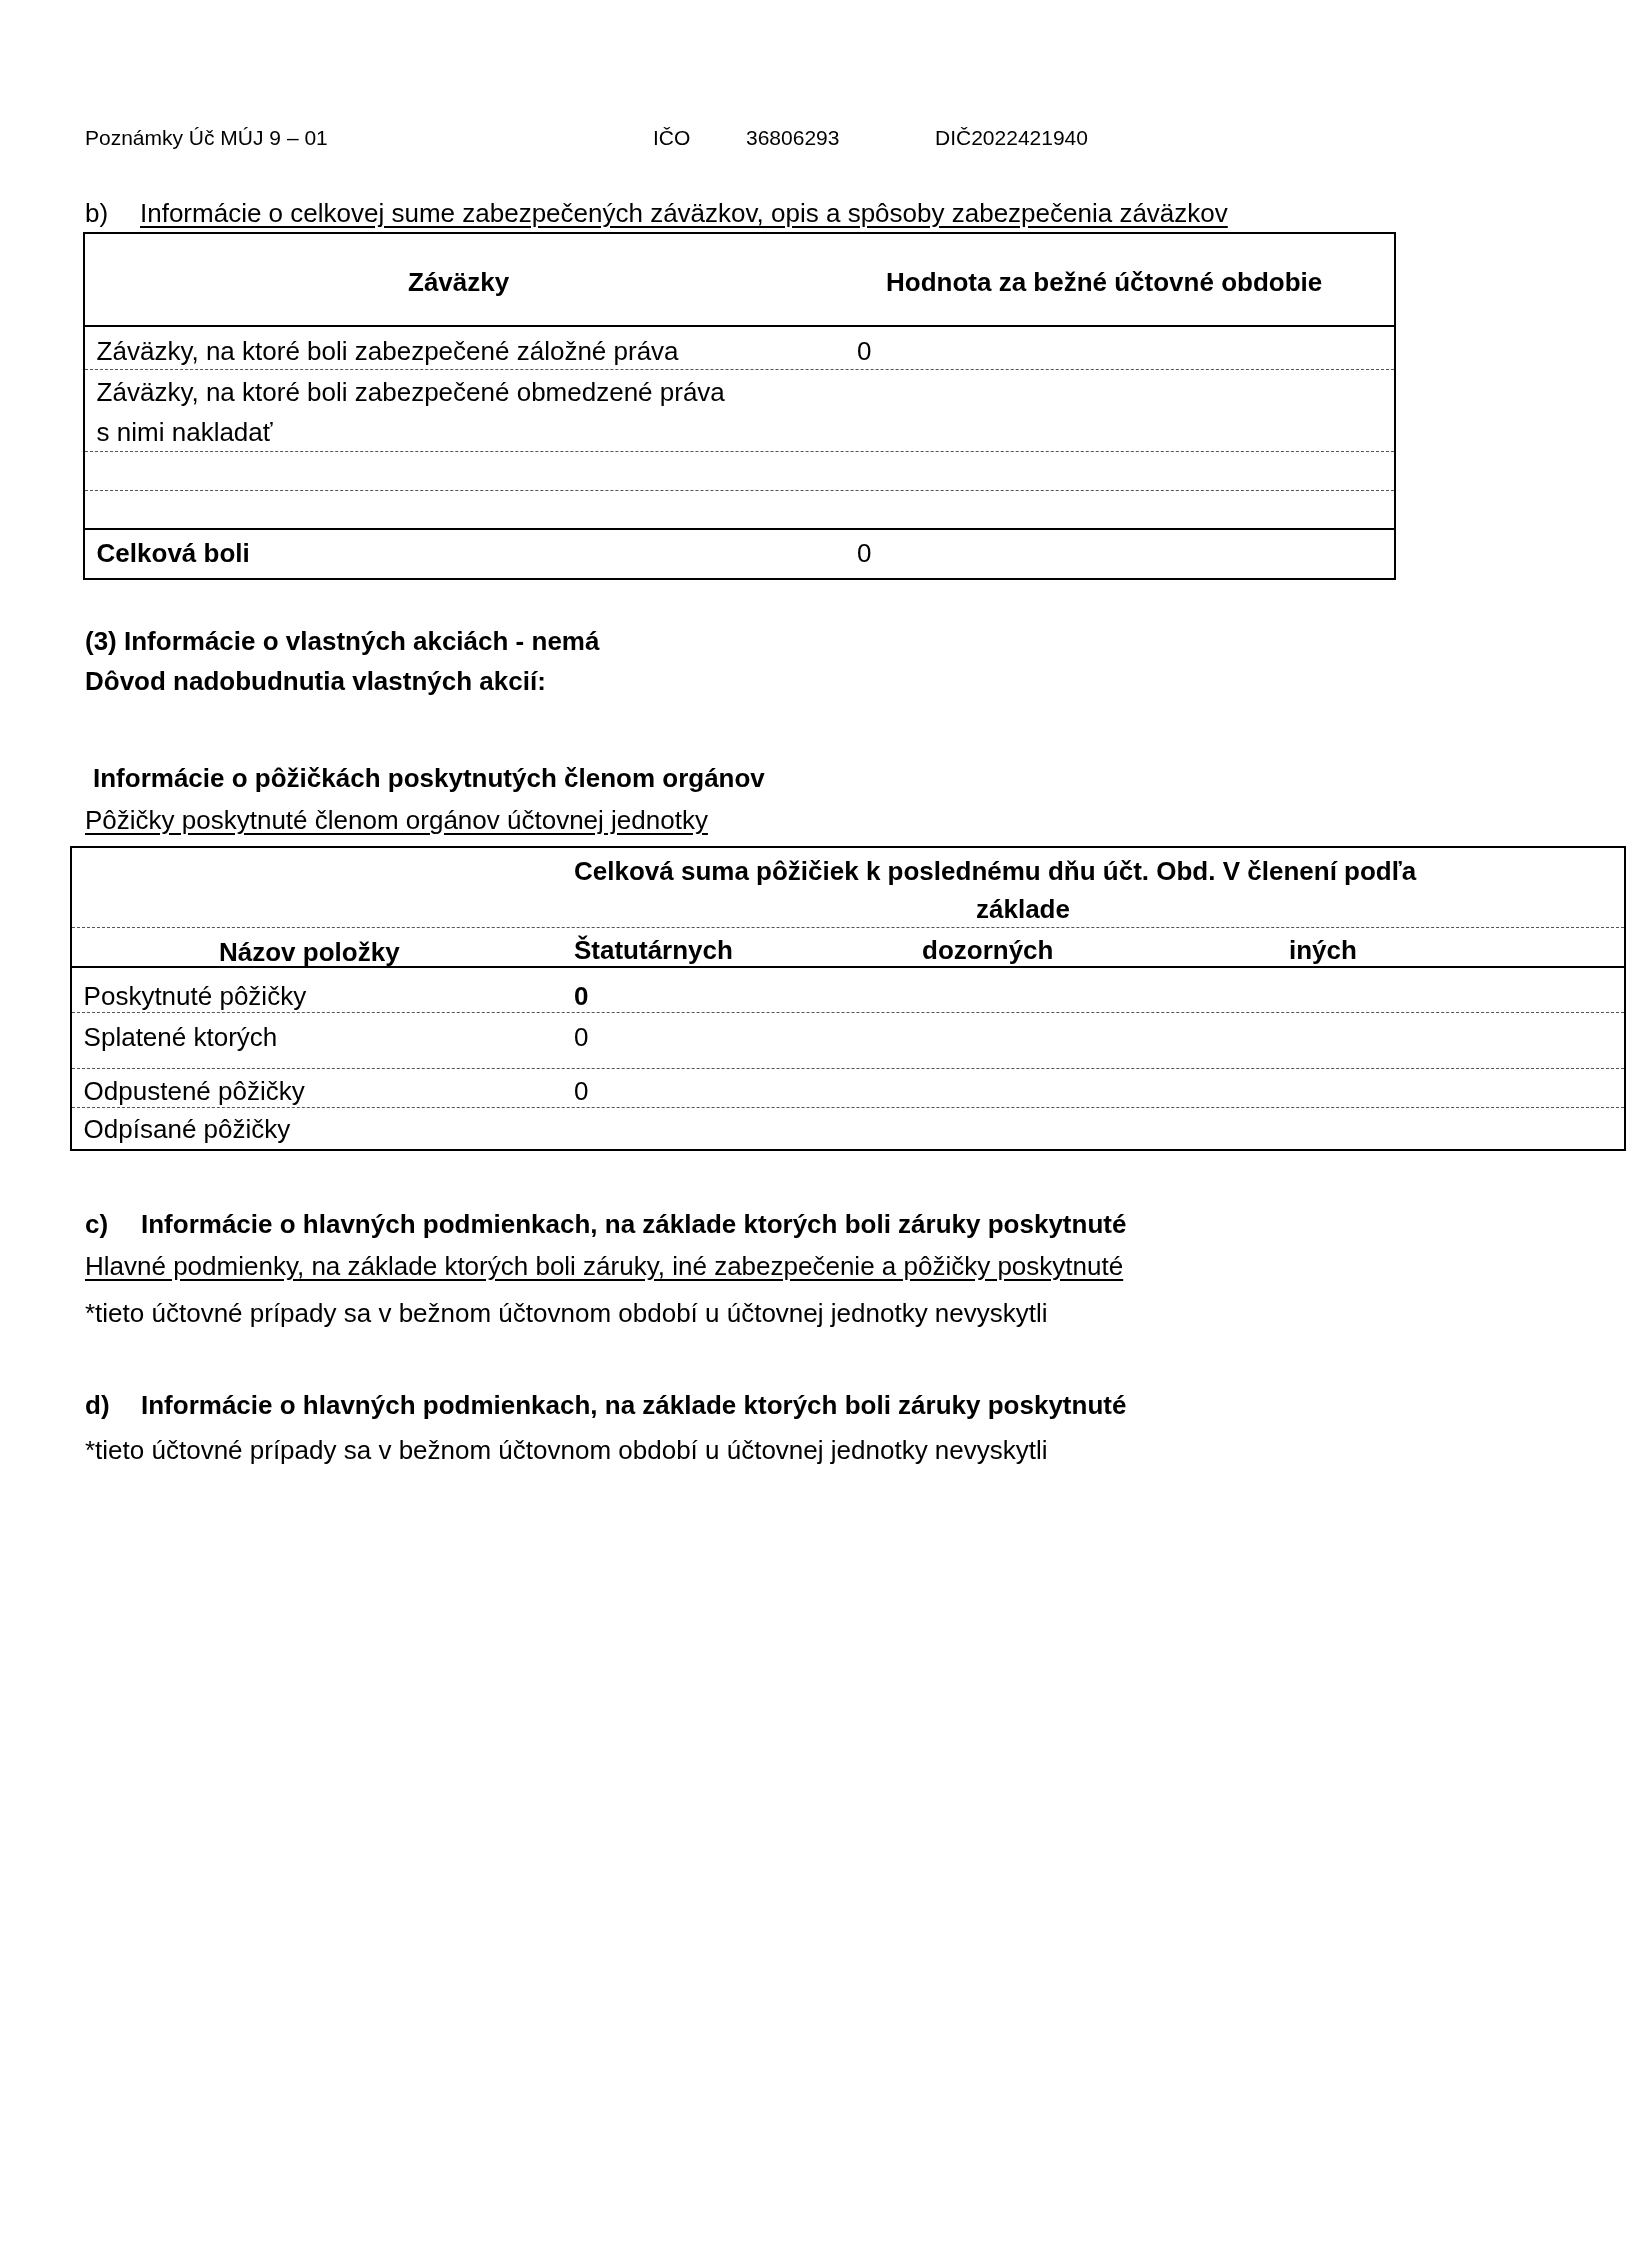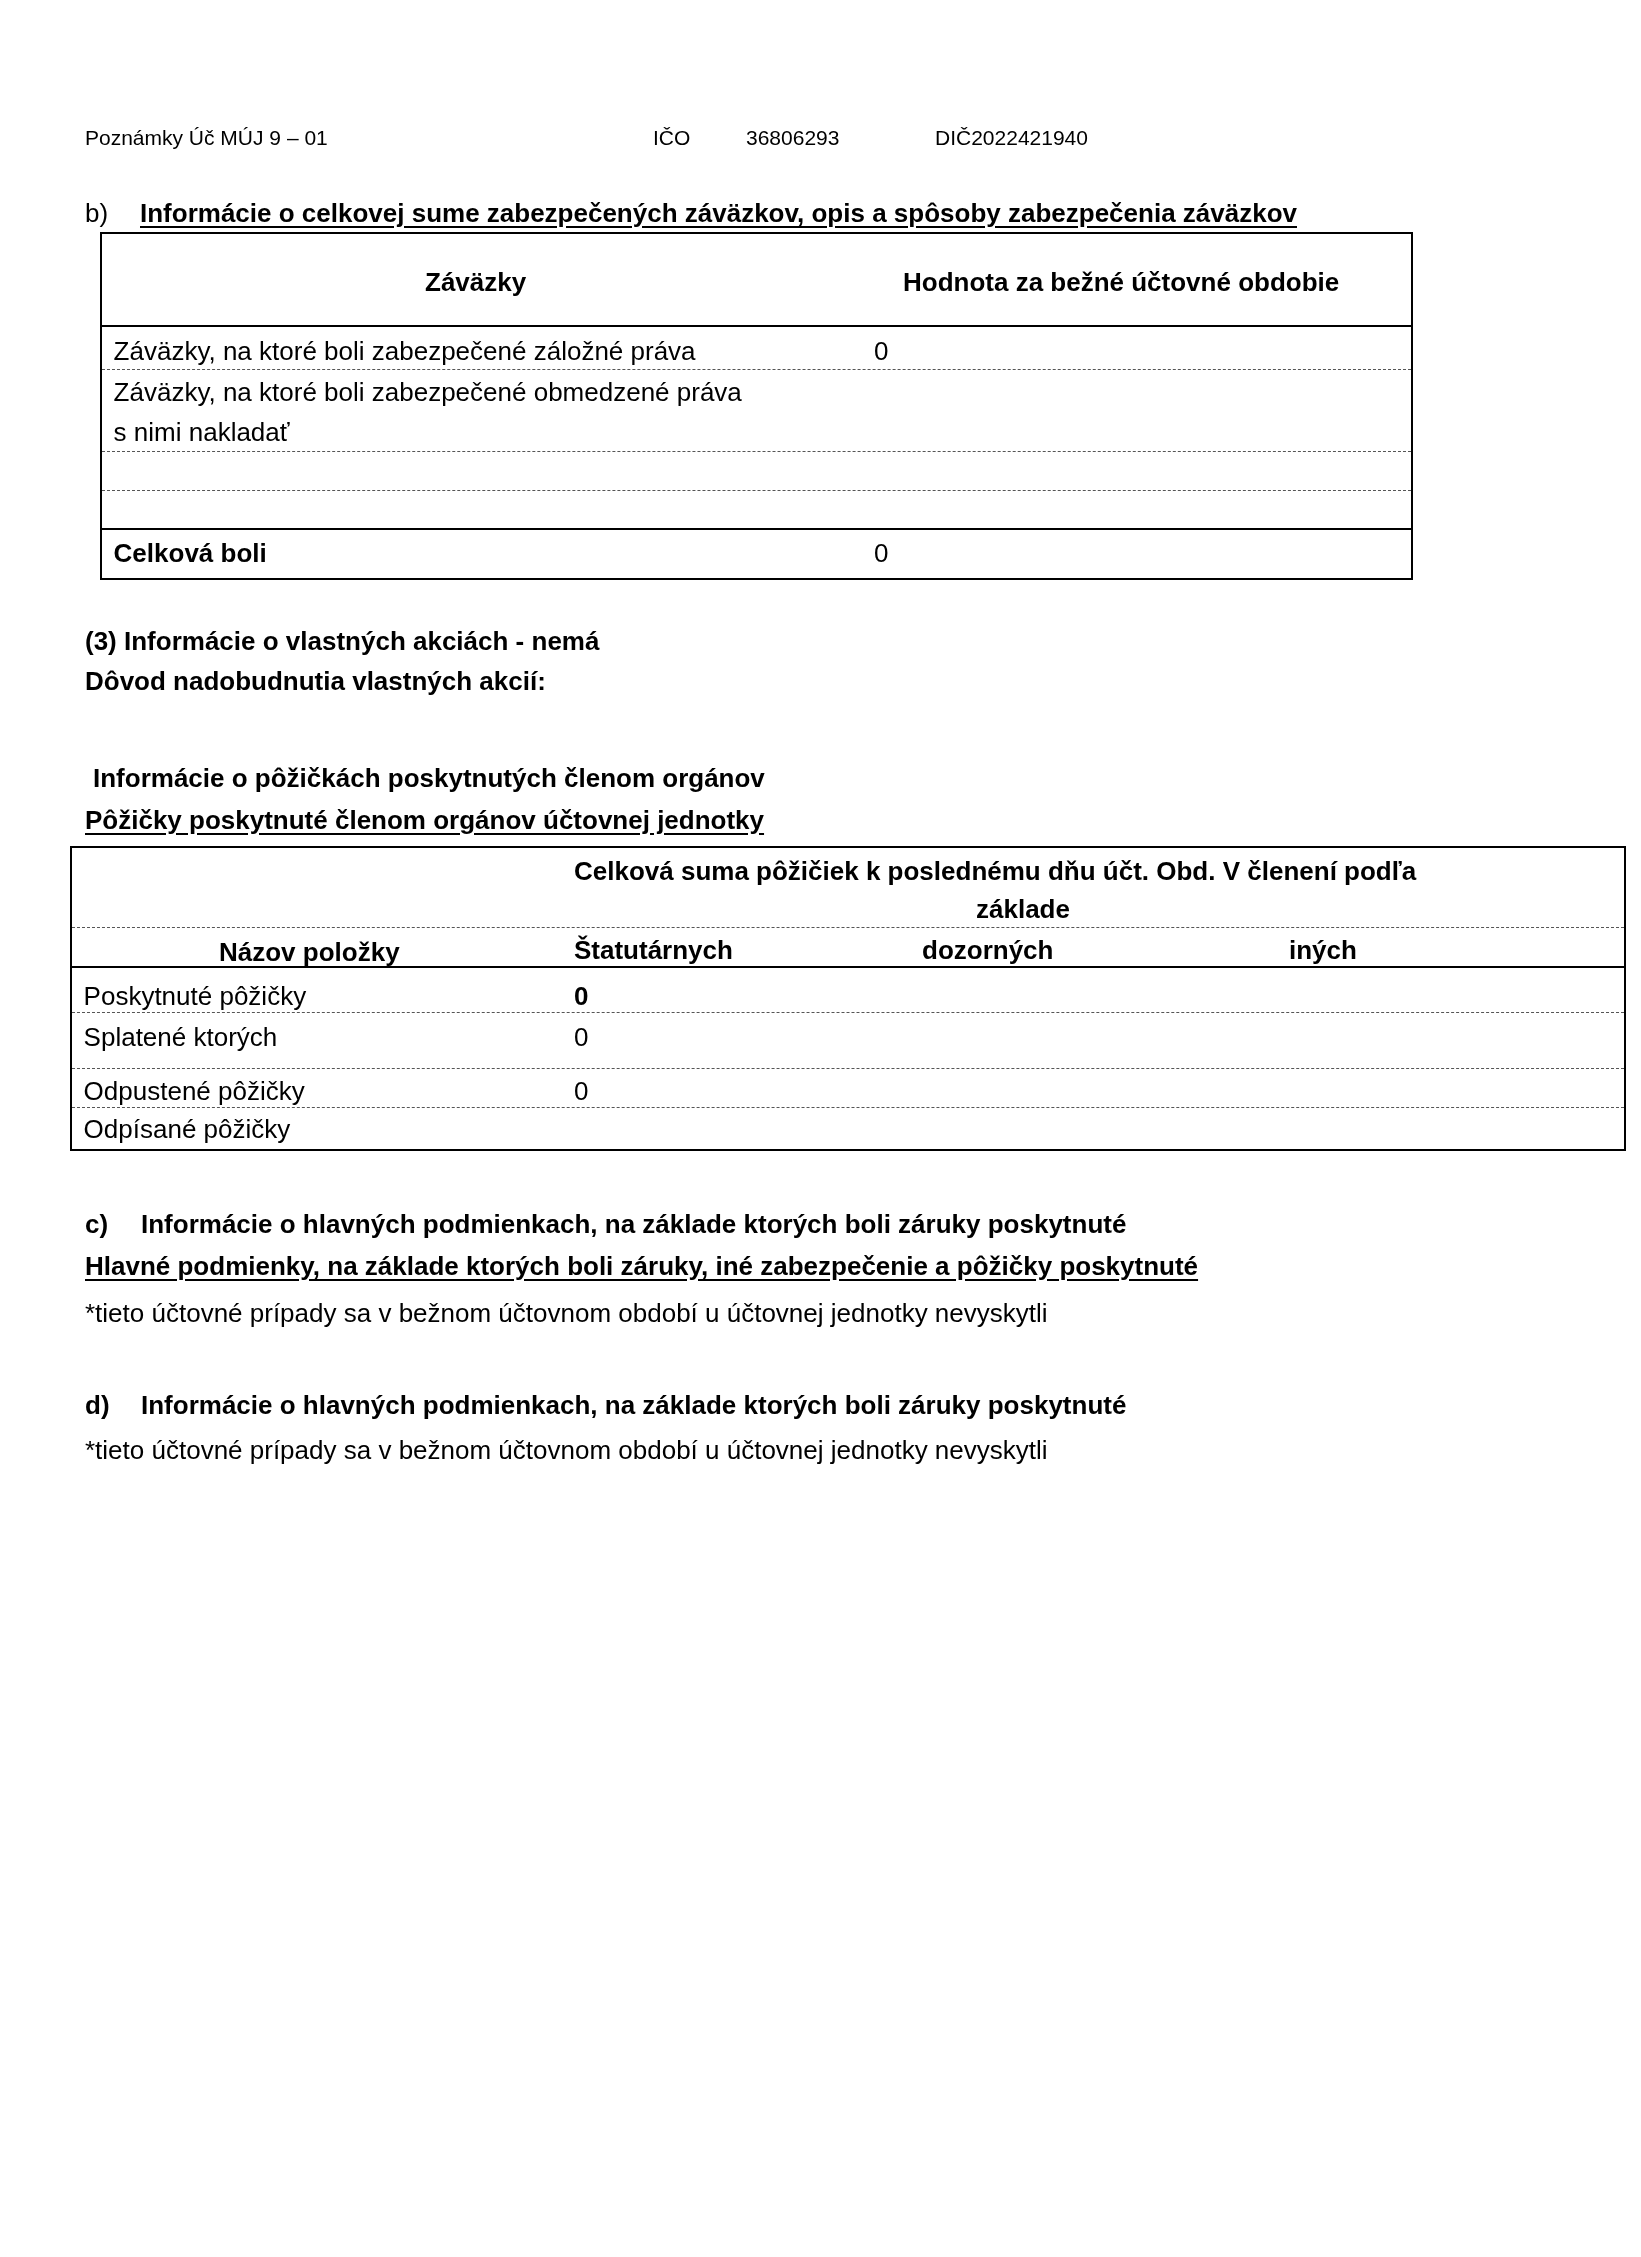--- a/index.html
+++ b/index.html
@@ -2,26 +2,26 @@
 <html><head>
   <meta charset="utf-8">
   <style>
     html, body { margin: 0; padding: 0; background: #ffffff; }
     body {
       width: 1641px; height: 2257px; position: relative; overflow: hidden;
       font-family: "Liberation Sans", sans-serif; color: #000;
     }
     .abs { position: absolute; white-space: nowrap; }
     .hdr { font-size: 21px; top: 126px; }
-    .u { text-decoration: underline; text-underline-offset: 3.9px; font-weight: bold; }
+    .u { text-decoration: underline; text-underline-offset: 3.9px; }
     .b { font-weight: bold; }
     .t27 { font-size: 26px; }
 
     
-    .tbl1 { position: absolute; left: 100px; top: 232px; width: 1313px; height: 348px;
+    .tbl1 { position: absolute; left: 83px; top: 232px; width: 1313px; height: 348px;
             border: 2.9px solid #000; box-sizing: border-box; }
     .tbl1 .hline { position: absolute; left: 0; right: 0; height: 0; }
     .thick { border-top: 2.9px solid #000; }
     .thin { border-top: 1px dashed #555; }
     .cell { position: absolute; white-space: nowrap; }
 
     
     .tbl2 { position: absolute; left: 70px; top: 846px; width: 1556px; height: 305px;
             border: 2.9px solid #000; box-sizing: border-box; }
     .tbl2 .hline { position: absolute; left: 0; right: 0; height: 0; }

